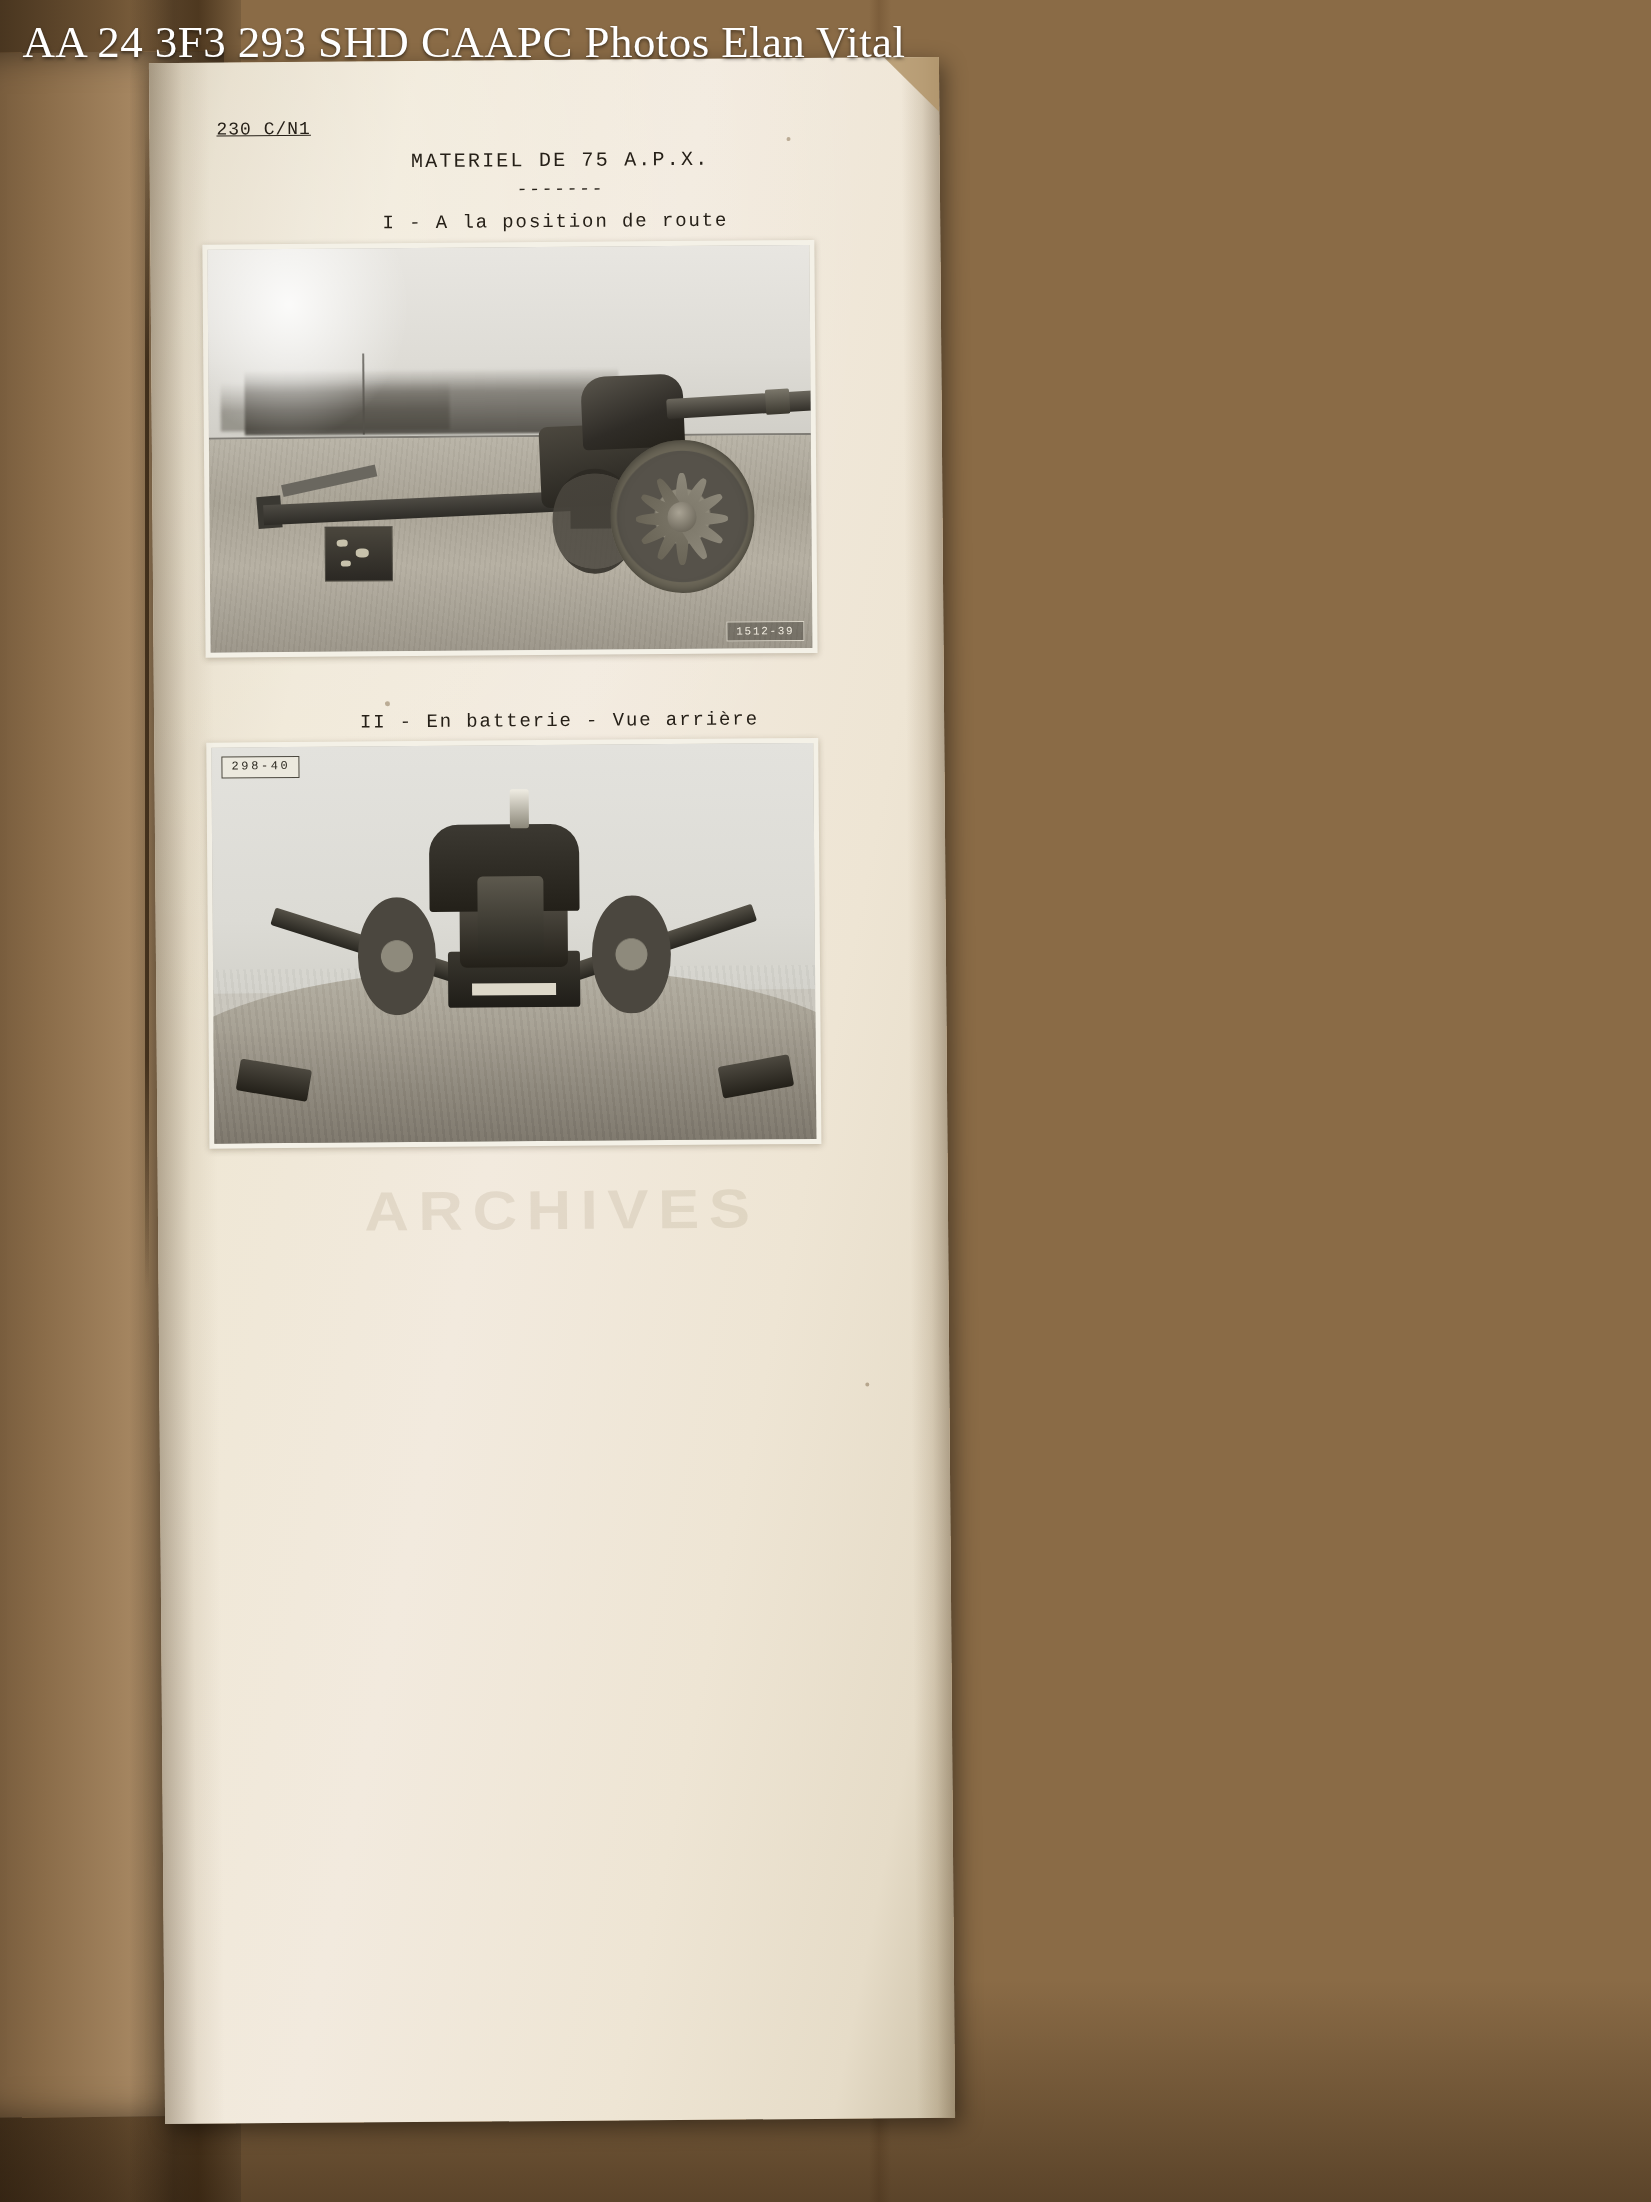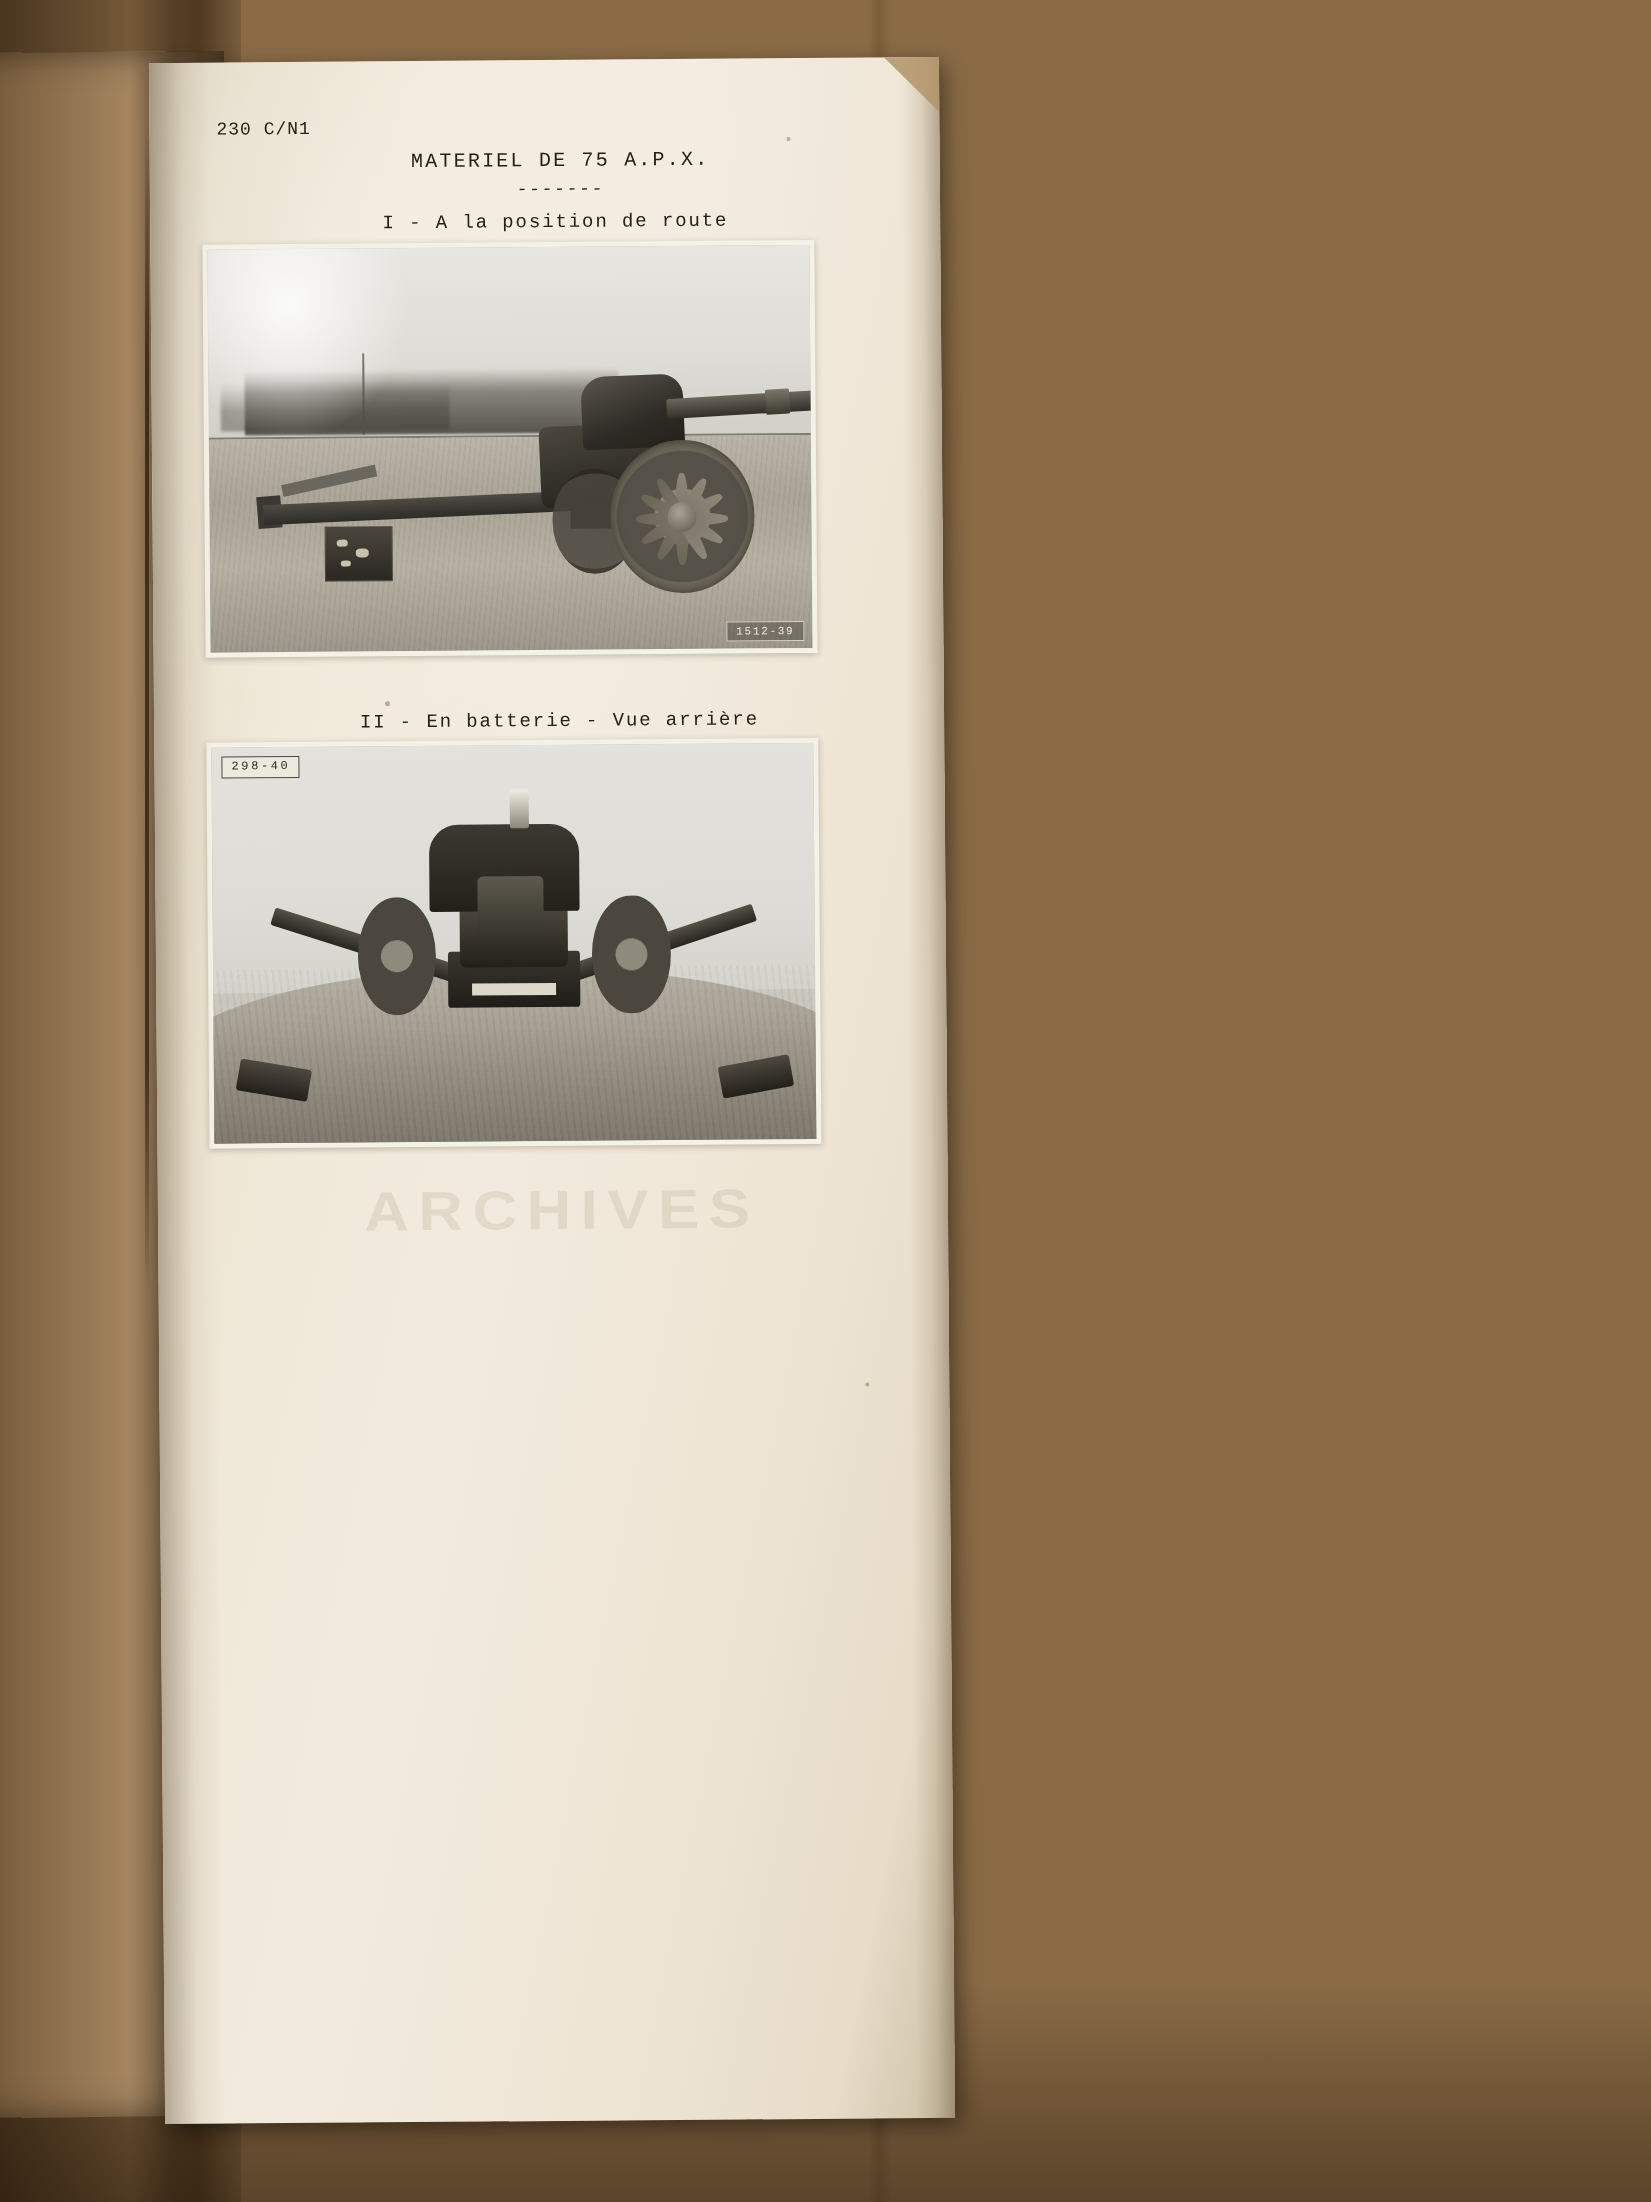--- a/index.html
+++ b/index.html
@@ -131,20 +131,21 @@
     font-family: "Liberation Mono", "DejaVu Sans Mono", monospace;
     color: #262018;
     letter-spacing: 1.4px;
   }
   .ref-code {
     position: absolute;
     left: 67px;
     top: 57px;
     font-size: 18px;
     letter-spacing: 1px;
+    text-decoration: underline;
   }
   .doc-title {
     position: absolute;
     left: 0; right: 0;
     top: 89px;
     text-align: center;
     font-size: 20px;
     letter-spacing: 2.2px;
     padding-left: 31px;
   }
@@ -548,14 +549,15 @@
           <div class="p2-number">298-40</div>
         </div>
       </div>
 
       <div class="page-edge-left"></div>
       <div class="page-edge-right"></div>
       <div class="page-corner-fold"></div>
     </div>
   </div>
 
+  <div class="overlay-label">AA 24 3F3 293 SHD CAAPC Photos Elan Vital</div>
 </div>
 
 
 </body></html>

